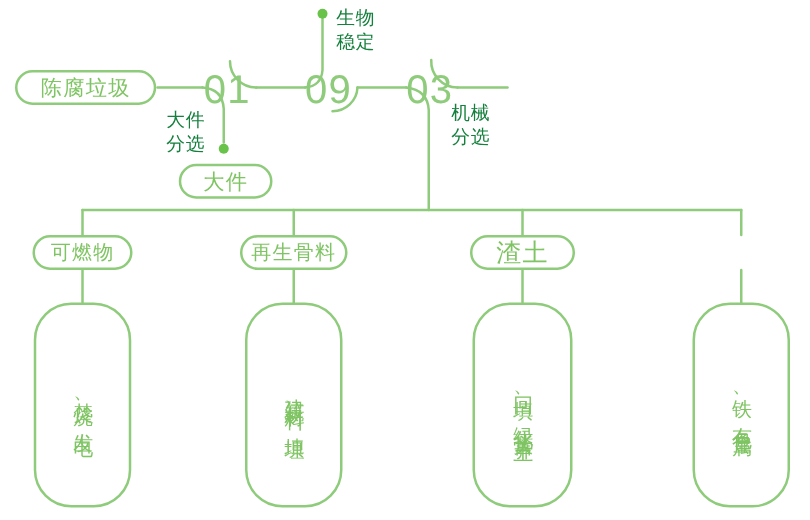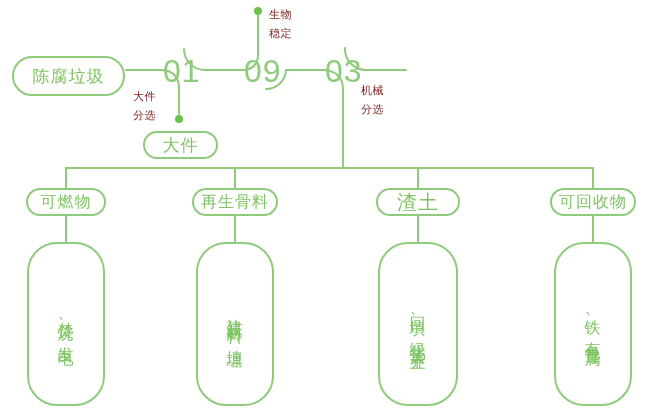--- a/index.html
+++ b/index.html
@@ -13,21 +13,21 @@
     position:absolute;display:flex;align-items:center;justify-content:center;
     border:2px solid #8ecb7b;border-radius:999px;color:#7fc463;
     font-size:17px;font-weight:500;letter-spacing:1px;white-space:nowrap;
     background:#ffffff;
   }
   .step-number{
     position:absolute;width:36px;height:28px;line-height:28px;text-align:center;
     color:#8ecb7b;font-size:32px;font-weight:400;letter-spacing:1px;
   }
   .flow-label{
-    position:absolute;color:#7f1d1d;font-size:11px;line-height:19px;
+    position:absolute;color:#15803d;font-size:15px;line-height:19px;
     font-weight:500;white-space:pre-line;letter-spacing:0.5px;
   }
   .disposal-box{
     position:absolute;top:242px;height:164px;border:2px solid #8ecb7b;
     border-radius:30px;background:#ffffff;display:flex;align-items:center;justify-content:center;
   }
   .disposal-text{
     writing-mode:vertical-rl;color:#7fc463;font-size:16px;font-weight:500;
     letter-spacing:3px;line-height:1.2;
   }
@@ -65,21 +65,21 @@
       <path d="M235,216 V242"></path>
       <path d="M418,216 V242"></path>
       <path d="M593,216 V242"></path>
     </g>
     <g fill="#69c24a" stroke="none">
       <circle cx="179" cy="119" r="4"></circle>
       <circle cx="258" cy="11" r="4"></circle>
     </g>
   </svg>
 
-  <div class="pill" style="left:12px;top:56px;width:113px;height:40px;">
+  <div class="pill" style="left:12px;top:56px;width:113px;height:28px;">
     <span>陈腐垃圾</span>
   </div>
 
   <div class="step-number" style="left:163px;top:57px;">01</div>
   <div class="step-number" style="left:244px;top:57px;">09</div>
   <div class="step-number" style="left:325px;top:57px;">03</div>
 
   <div class="flow-label" style="left:133px;top:87px;">大件
 分选</div>
   <div class="flow-label" style="left:269px;top:5px;">生物
@@ -93,23 +93,20 @@
 
   <div class="pill" style="left:26px;top:188px;width:80px;height:28px;font-size:16px;">
     <span>可燃物</span>
   </div>
   <div class="pill" style="left:192px;top:188px;width:86px;height:28px;font-size:16px;">
     <span>再生骨料</span>
   </div>
   <div class="pill" style="left:376px;top:188px;width:84px;height:28px;font-size:20px;">
     <span>渣土</span>
   </div>
-  <div class="pill" style="left:550px;top:188px;width:86px;height:28px;font-size:16px;">
-    <span>可回收物</span>
-  </div>
 
   <div class="disposal-box" style="left:27px;width:78px;">
     <span class="disposal-text">焚烧、发电</span>
   </div>
   <div class="disposal-box" style="left:196px;width:78px;">
     <span class="disposal-text">建筑材料、填埋</span>
   </div>
   <div class="disposal-box" style="left:378px;width:80px;">
     <span class="disposal-text">回填、绿化营养土</span>
   </div>

